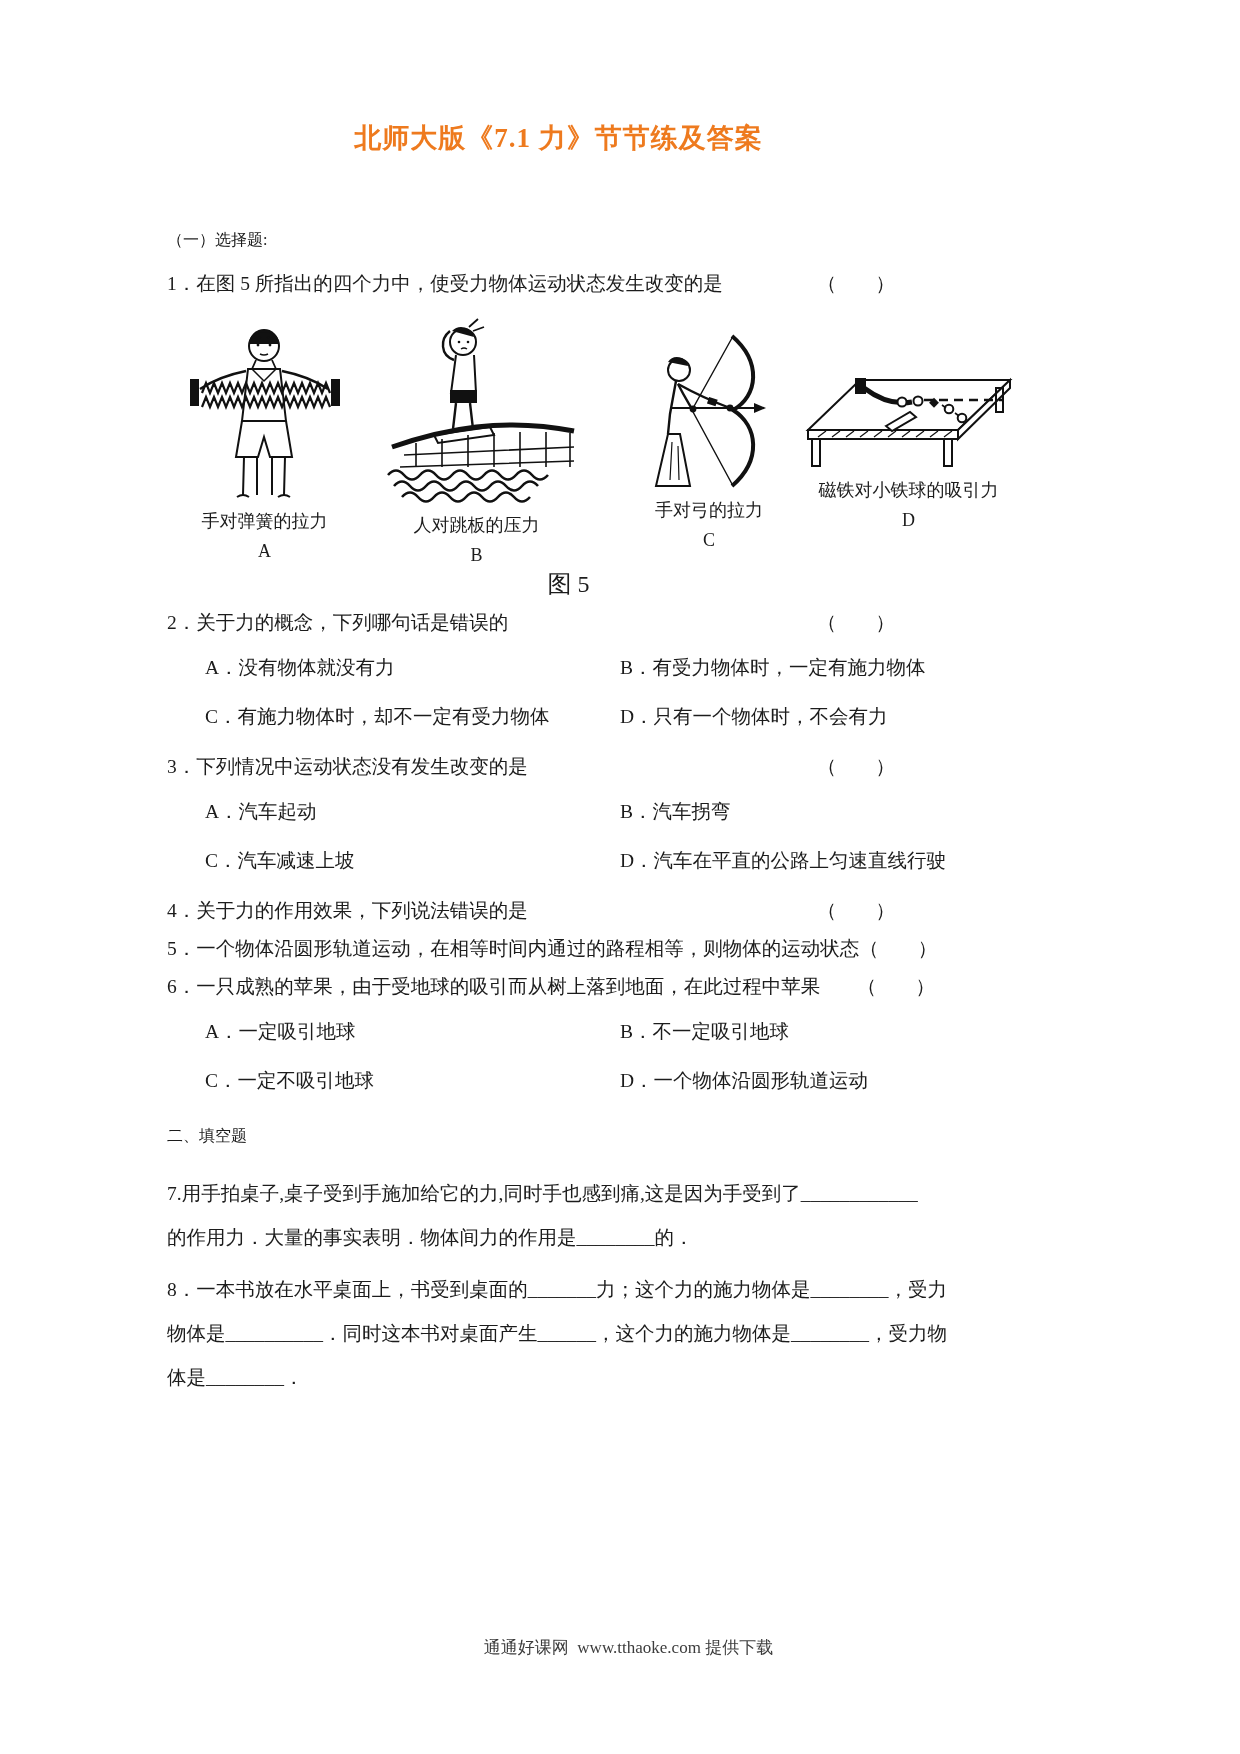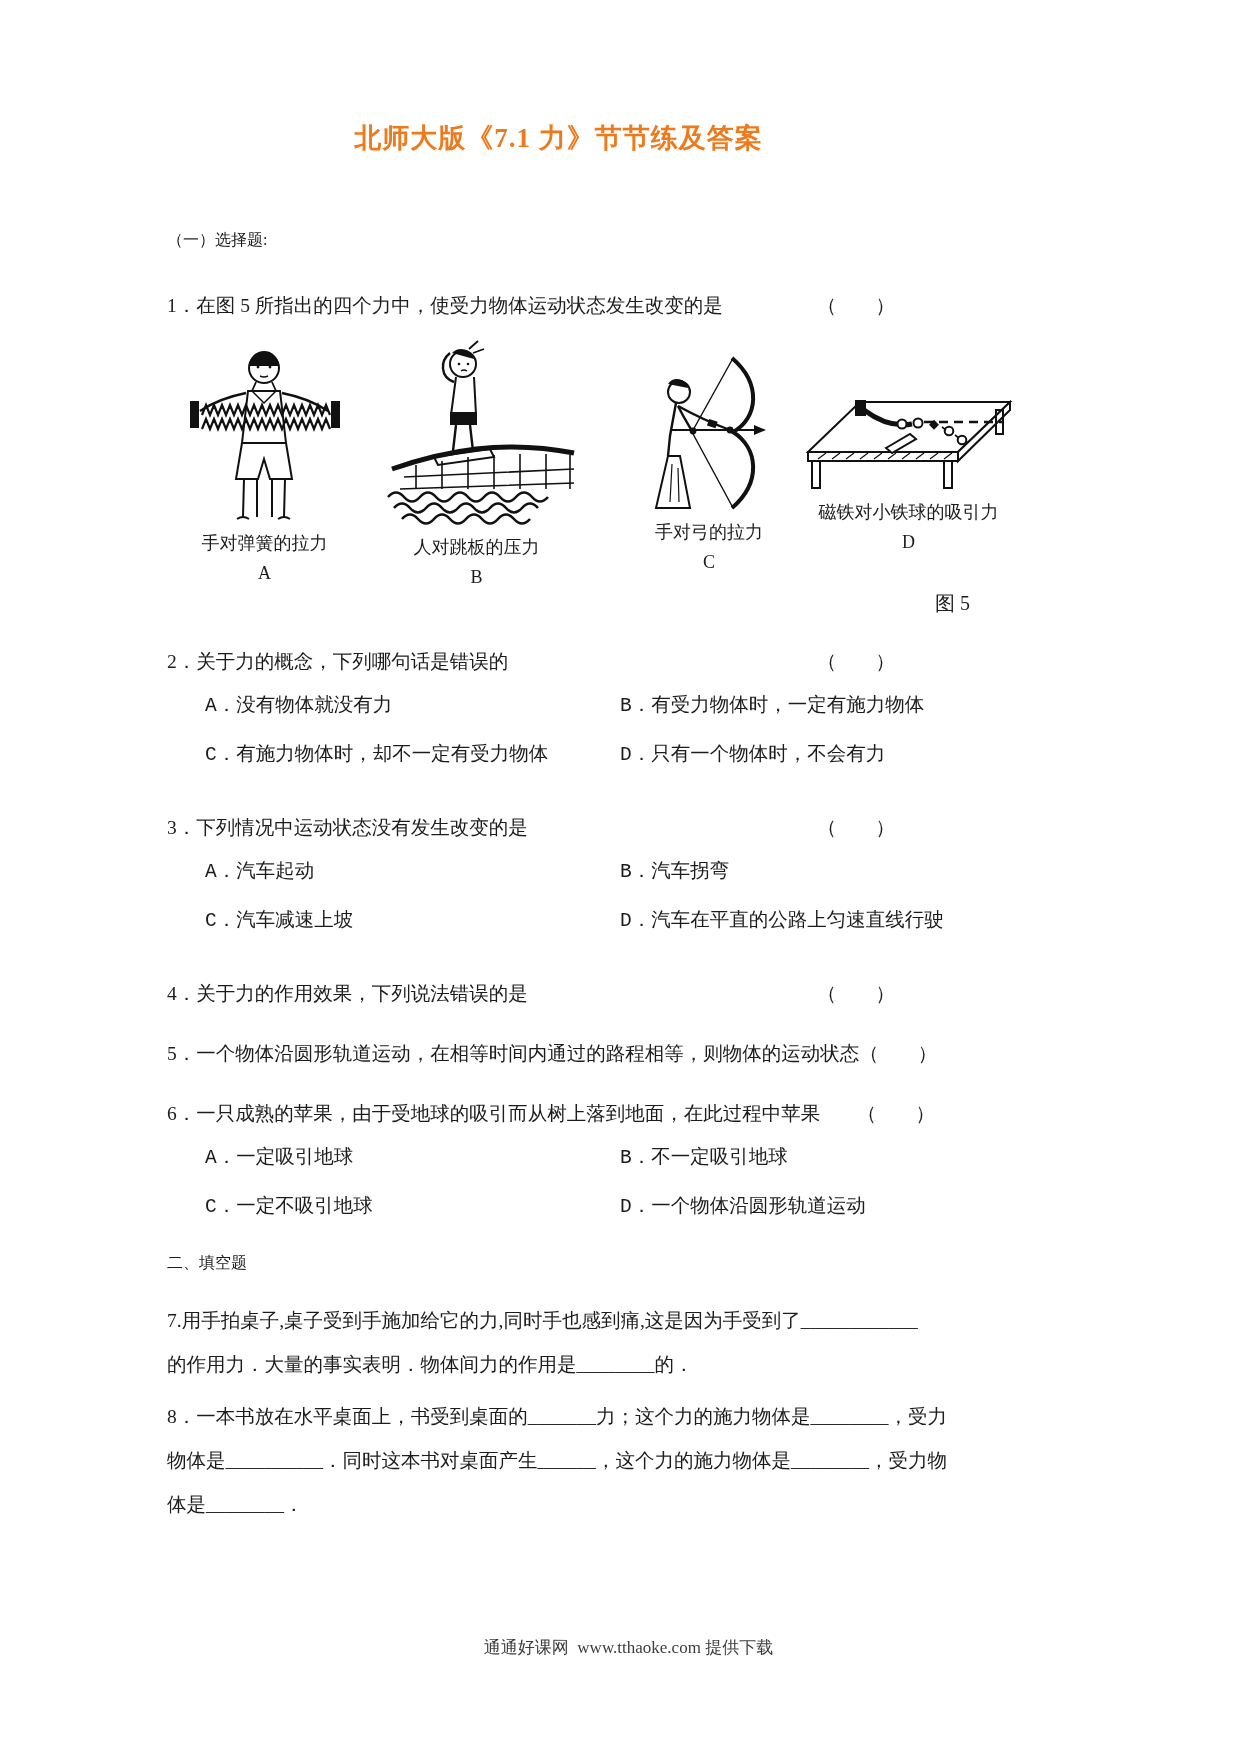--- a/index.html
+++ b/index.html
@@ -20,38 +20,38 @@
     text-align:center;
     margin:0 150px 56px -20px;
     letter-spacing:1px;
     white-space:pre-wrap;
   }
   .sec-heading {
     font-size:16px; font-weight:normal;
     margin:18px 0 10px 0;
     white-space:pre-wrap;
   }
-  .q-row { display:flex; font-size:19.5px; line-height:30px; margin-top:30px; white-space:pre-wrap; }
+  .q-row { display:flex; font-size:19.5px; line-height:30px; margin-top:8px; white-space:pre-wrap; }
   .q-paren { margin-left:auto; margin-right:225px; white-space:pre; }
   .q-paren.near { margin-right:185px; }
   .q-paren.inline { margin-left:0; margin-right:0; }
   .opts {
     display:grid; grid-template-columns:415px 1fr;
     row-gap:22px; margin:16px 0 14px 0;
     padding-left:38px;
     font-size:19.5px; line-height:27px;
   }
-  .opt { white-space:pre-wrap;font-family:Liberation Mono, monospace; }
+  .opt { white-space:pre-wrap; }
   
   .fig-strip { display:flex; align-items:center; margin-top:16px; }
   .fig-cell { display:flex; flex-direction:column; align-items:center; }
   .fig-cell .art { display:flex; align-items:flex-end; justify-content:center; }
   .fig-cap { font-size:18px; margin-top:8px; white-space:pre; }
   .fig-letter { font-size:18px; margin-top:8px; font-family:"Liberation Serif",serif; }
-  .fig-label { text-align:right; font-size:20px; padding-right:150px; margin-top:2px; white-space:pre; }
+  .fig-label { text-align:center; font-size:24px; padding-right:150px; margin-top:2px; white-space:pre; }
   .cell-a { width:195px; }
   .cell-b { width:205px; margin-left:12px; }
   .cell-c { width:150px; margin-left:55px; }
   .cell-d { width:225px; margin-left:12px; }
   svg { display:block; }
   .fill-line { font-size:19.5px; line-height:30px; margin-top:22px; white-space:pre-wrap; }
   .fill-line.cont { margin-top:14px; }
   .footer {
     margin-top:auto;
     text-align:center; font-size:17px; color:#3c3c3c;

